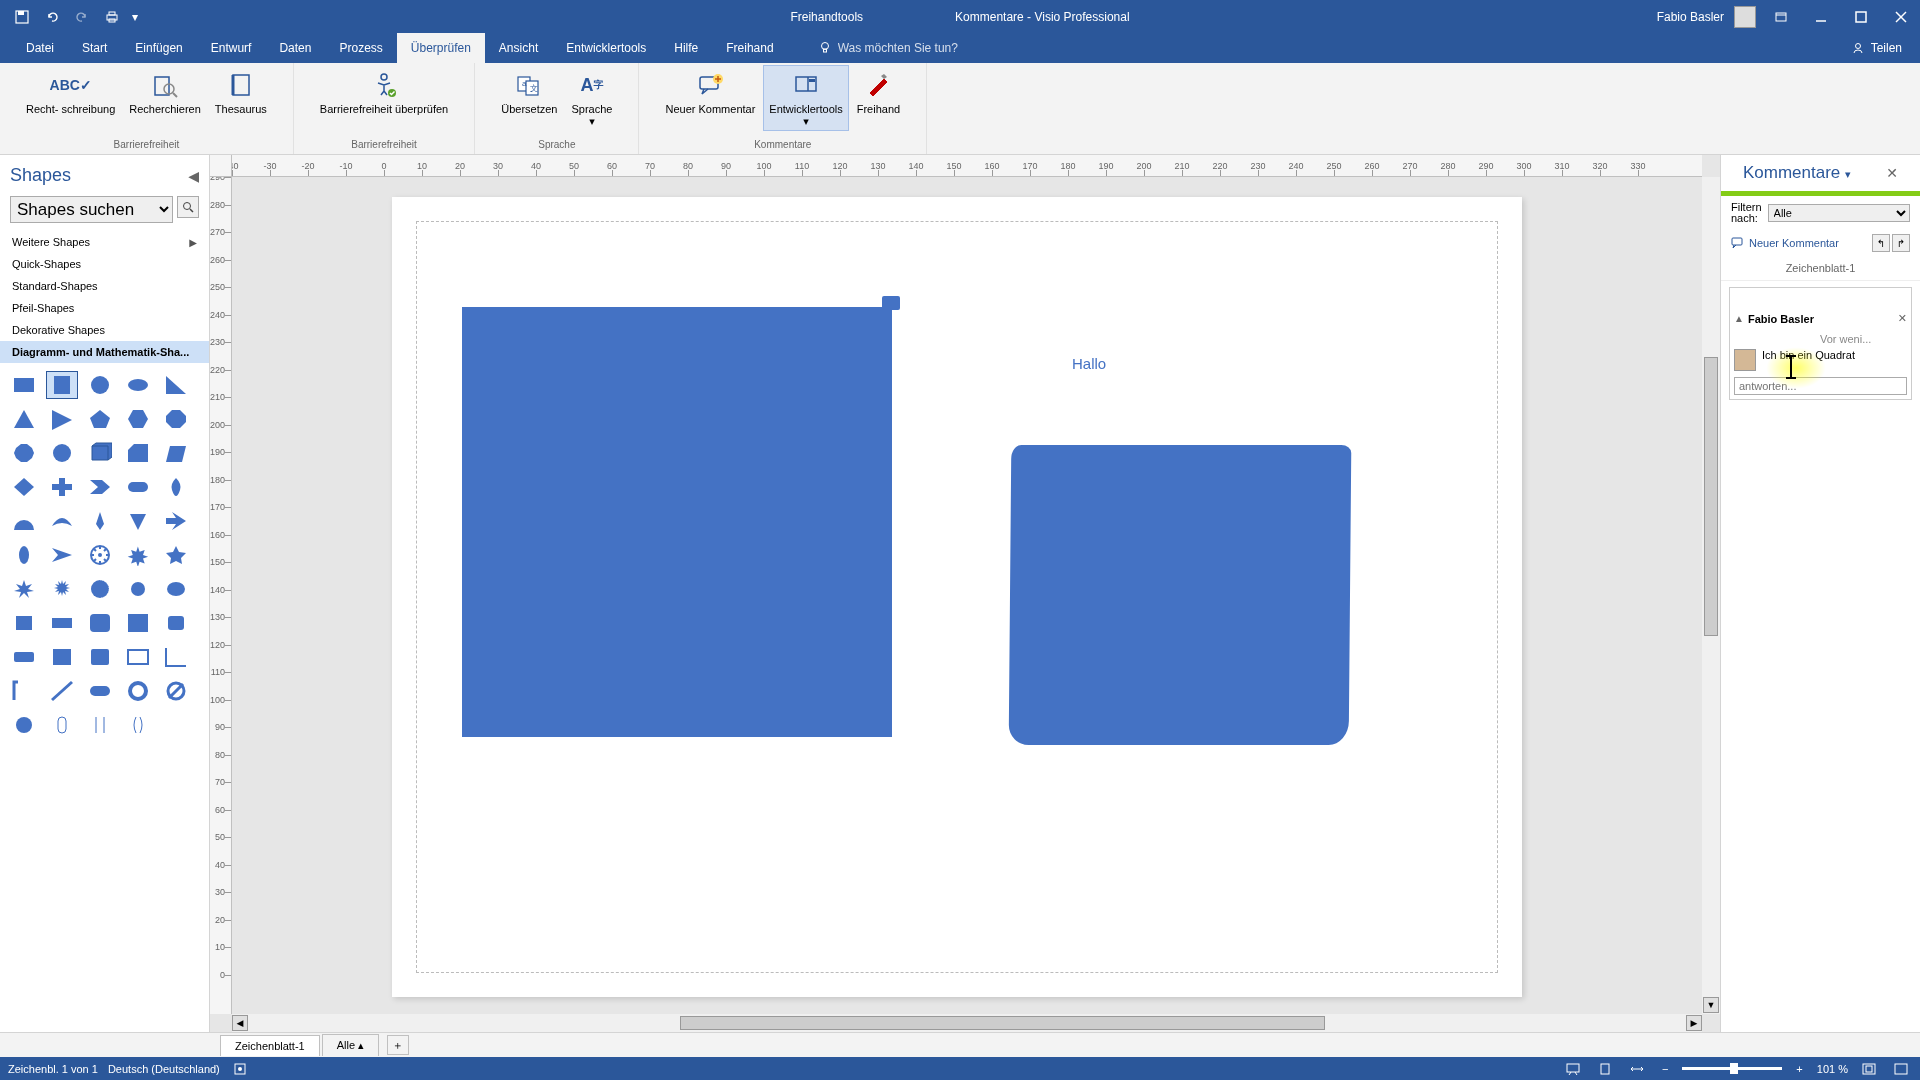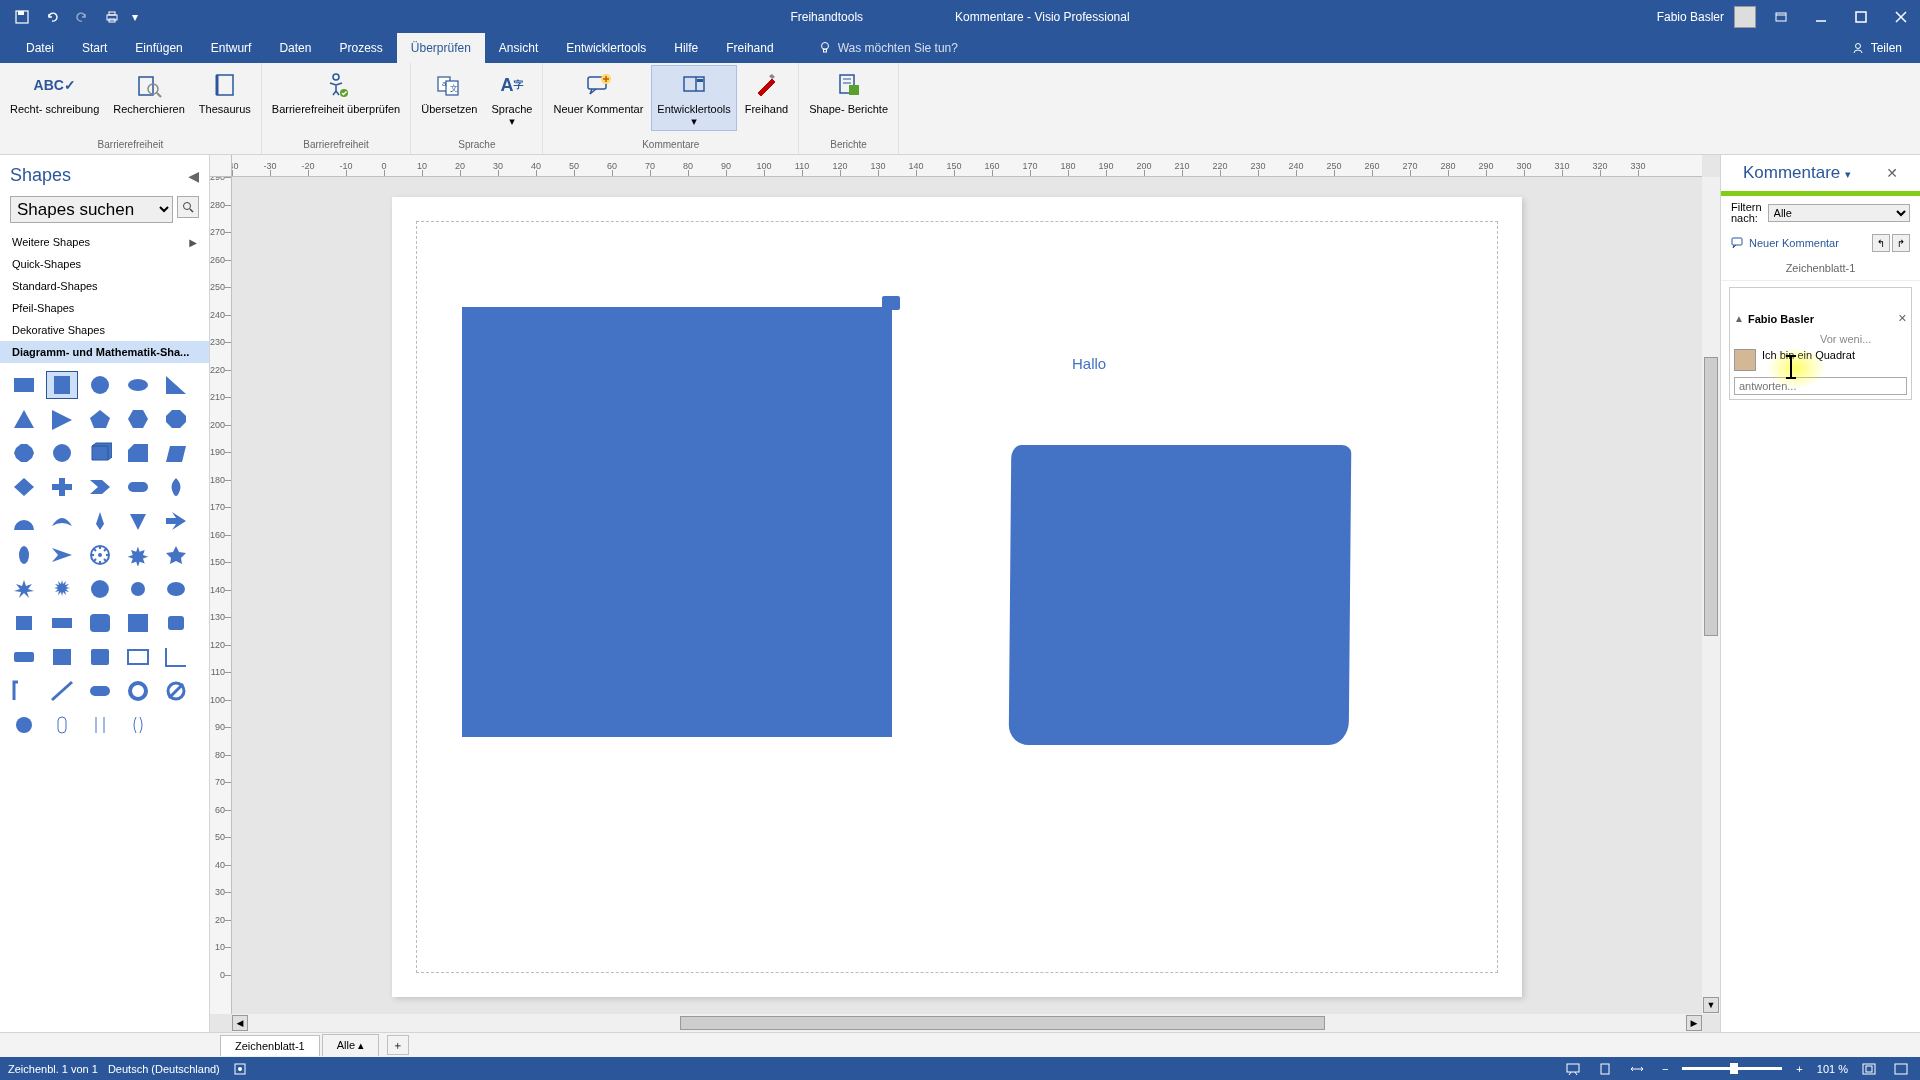--- a/index.html
+++ b/index.html
@@ -12,21 +12,21 @@
 .user-avatar { width: 22px; height: 22px; background: #ddd; border: 1px solid #999; }
 .win-btn { width: 30px; height: 30px; display: flex; align-items: center; justify-content: center; cursor: pointer; color: #fff; }
 .ribbon-tabs { background: #2b579a; height: 30px; display: flex; align-items: stretch; color: #fff; font-size: 12px; padding-left: 12px; }
 .rtab { padding: 0 14px; display: flex; align-items: center; cursor: pointer; position: relative; }
 .rtab.active { background: #f3f3f3; color: #2b579a; }
 .tell-me { display: flex; align-items: center; margin-left: 30px; color: #fff; gap: 6px; }
 .tell-me input { background: transparent; border: none; color: #fff; outline: none; font-size: 12px; width: 200px; }
 .tell-me input::placeholder { color: rgba(255,255,255,0.8); }
 .share-btn { margin-left: auto; padding: 0 18px; display: flex; align-items: center; gap: 6px; cursor: pointer; }
 .ribbon-content { background: #f3f3f3; height: 92px; display: flex; border-bottom: 1px solid #d4d4d4; }
-.rgroup { display: flex; flex-direction: column; border-right: 1px solid #e1e1e1; padding: 2px 4px; }
+.rgroup { display: flex; flex-direction: column; border-right: 1px solid #e1e1e1; padding: 2px 20px; }
 .rgroup-items { flex: 1; display: flex; align-items: flex-start; gap: 2px; }
 .rgroup-label { font-size: 10px; color: #666; text-align: center; padding-bottom: 2px; }
 .rbtn { display: flex; flex-direction: column; align-items: center; justify-content: flex-start; padding: 4px 6px; cursor: pointer; text-align: center; font-size: 11px; min-width: 50px; }
 .rbtn.active { background: #d5e1f2; border: 1px solid #a6c0e8; padding: 3px 5px; }
 .rbtn-icon { width: 32px; height: 32px; display: flex; align-items: center; justify-content: center; font-size: 24px; margin-bottom: 2px; }
 .rbtn-label { line-height: 12px; }
 .main-area { display: flex; height: calc(100% - 33px - 30px - 92px - 23px - 25px); }
 .shapes-panel { width: 210px; background: #fff; border-right: 1px solid #d4d4d4; display: flex; flex-direction: column; }
 .shapes-header { padding: 10px; display: flex; justify-content: space-between; align-items: center; }
 .shapes-title { font-size: 18px; color: #2b579a; font-weight: normal; }
@@ -292,37 +292,20 @@
             <svg width="28" height="28" viewBox="0 0 28 28">
               <path d="M6 22 L20 8 l3 3 L9 25 z" fill="#c00000" stroke="#c00000"></path>
               <path d="M20 8 l-3 -3 l3 -2 l3 3 z" fill="#888"></path>
             </svg>
           </div>
           <div class="rbtn-label">Freihand</div>
         </div>
     </div>
     <div class="rgroup-label">Kommentare</div>
   </div>
-  <div class="rgroup">
-    <div class="rgroup-items">
-      <div class="rbtn">
-          <div class="rbtn-icon">
-            <svg width="28" height="28" viewBox="0 0 28 28">
-              <rect x="5" y="4" width="14" height="18" fill="none" stroke="#2b579a" stroke-width="1.5"></rect>
-              <line x1="8" y1="8" x2="16" y2="8" stroke="#2b579a"></line>
-              <line x1="8" y1="12" x2="16" y2="12" stroke="#2b579a"></line>
-              <rect x="14" y="14" width="10" height="10" fill="#5aa02c"></rect>
-            </svg>
-          </div>
-          <div class="rbtn-label">Shape-
-Berichte</div>
-        </div>
-    </div>
-    <div class="rgroup-label">Berichte</div>
-  </div>
 </div>
 
 <div class="main-area">
 
   <div class="shapes-panel">
     <div class="shapes-header">
       <div class="shapes-title">Shapes</div>
       <div class="shapes-collapse">◀</div>
     </div>
     <div class="shapes-search">

